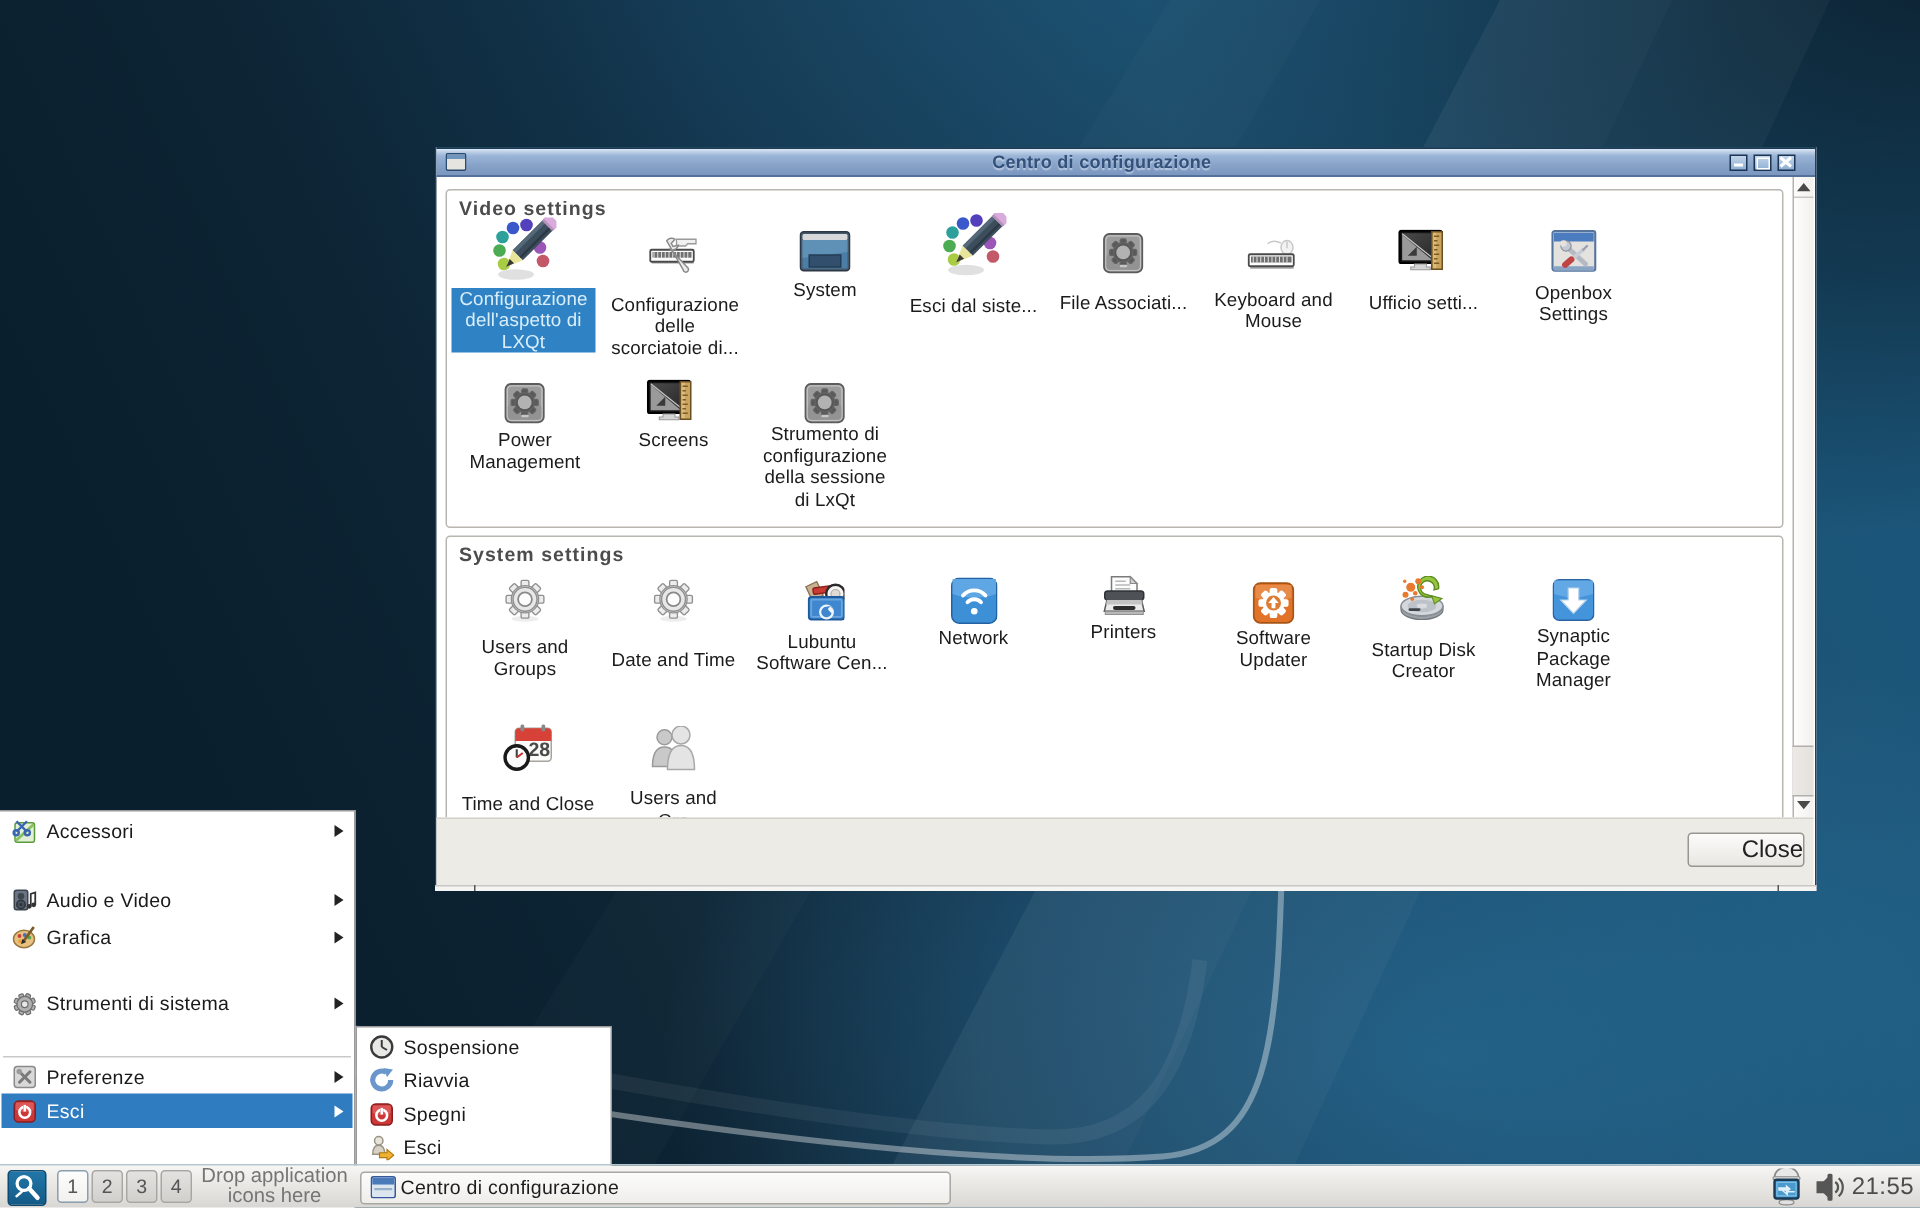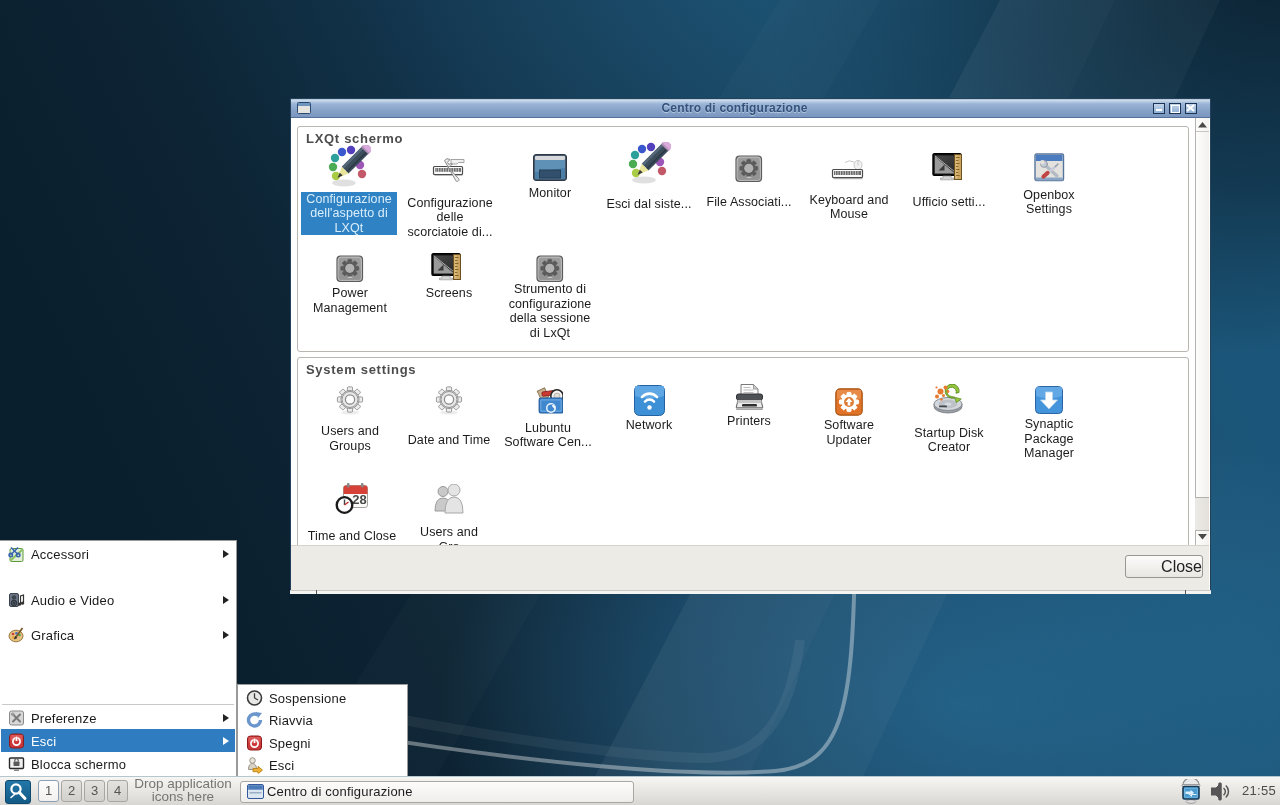--- a/index.html
+++ b/index.html
@@ -59,21 +59,21 @@
   background:linear-gradient(#2277a8,#135a86);border:1px solid #0e4a70;box-sizing:border-box;}
 .wsbtn{position:absolute;top:3px;width:21px;height:22px;box-sizing:border-box;border-radius:3px;
   border:1px solid #a8a6a2;background:linear-gradient(#e4e2de,#d2d0cc);
   font-size:13px;color:#555;text-align:center;line-height:20px;}
 .wsbtn.active{background:linear-gradient(#fdfdfd,#f2f1ef);border-color:#8aa0b0;}
 #droptext{position:absolute;left:134px;top:0px;width:98px;text-align:center;
   font-size:13.5px;line-height:12.6px;color:#757573;padding-top:1px;}
 #taskbtn{position:absolute;left:240px;top:3.5px;width:394px;height:22px;box-sizing:border-box;
   border:1px solid #a9a7a3;border-radius:3px;background:linear-gradient(#fcfcfb,#efedea);}
 #taskbtn span{position:absolute;left:26px;top:2px;font-size:13px;color:#1d1d1d;letter-spacing:0.2px;}
-#clock{position:absolute;right:4px;top:6px;font-size:13px;color:#4c4c4c;letter-spacing:0.3px;}
+#clock{position:absolute;right:4px;top:6px;font-size:16px;color:#4c4c4c;letter-spacing:0.3px;}
 </style>
 </head>
 <body>
 <div id="stage">
 <svg id="bg" width="1280" height="805" viewBox="0 0 1280 805">
   <defs>
     <linearGradient id="bgrad" x1="0" y1="0.3" x2="1" y2="0">
       <stop offset="0" stop-color="#0a1f2e"></stop>
       <stop offset="0.18" stop-color="#0d2434"></stop>
       <stop offset="0.40" stop-color="#133750"></stop>
@@ -133,21 +133,21 @@
     <div class="tbtn" style="right:13px">
       <svg width="9" height="8" style="position:absolute;left:0;top:0">
             <path d="M1,1 L8,7 M8,1 L1,7" stroke="#fff" stroke-width="2"></path>
           </svg>
     </div>
   </div>
 
   <div id="content">
 
     <div class="gbox" style="top:8px;height:226px;"></div>
-    <div class="glabel" style="top:13px;">LXQt schermo</div>
+    <div class="glabel" style="top:13px;">Video settings</div>
     <div class="gbox" style="top:239px;height:300px;"></div>
     <div class="glabel" style="top:244px;">System settings</div>
     <div id="items">
           <svg class="icn" style="left:35px;top:27px" width="44" height="44">
             <ellipse cx="17" cy="38" rx="12" ry="3.5" fill="#000" opacity="0.12"></ellipse>
             <circle cx="9" cy="31" r="4.2" fill="#a8cc44"></circle>
             <circle cx="6" cy="22" r="4.2" fill="#4cac54"></circle>
             <circle cx="8" cy="13" r="4.2" fill="#2ea09c"></circle>
             <circle cx="15" cy="7" r="4.2" fill="#3a57cc"></circle>
             <circle cx="24" cy="5" r="4.2" fill="#5340bc"></circle>
@@ -173,21 +173,21 @@
             <path d="M13.5,4.5 a4,4 0 0 1 5.5,-1 l-2.5,2.8 1.2,2 3.5,-0.8 a4,4 0 0 1 -5,3 L27,22 a1.8,1.8 0 1 1 -2.6,1.8 z" fill="#ececec" stroke="#8a8a8a" stroke-width="1"></path>
           </svg>
           <div class="cap" style="left:110px;top:77.7px">Configurazione<br>delle<br>scorciatoie di...</div>
           <svg class="icn" style="left:241px;top:35.5px" width="34" height="29">
             <rect x="0.5" y="0.5" width="33" height="26" rx="2.5" fill="#47586a" stroke="#2c3845"></rect>
             <rect x="2" y="2" width="30" height="4" rx="1" fill="#d6d8da"></rect>
             <rect x="2" y="6" width="30" height="19" fill="#4a7ea6"></rect>
             <path d="M2,6 h30 v8 l-30,4 z" fill="#6496ba" opacity="0.8"></path>
             <rect x="6.5" y="16" width="21" height="8" fill="#32506e" stroke="#243c54" stroke-width="1"></rect>
           </svg>
-          <div class="cap" style="left:210px;top:67.7px">Monitor</div>
+          <div class="cap" style="left:210px;top:67.7px">System</div>
           <svg class="icn" style="left:335px;top:24px" width="44" height="44">
             <ellipse cx="17" cy="38" rx="12" ry="3.5" fill="#000" opacity="0.12"></ellipse>
             <circle cx="9" cy="31" r="4.2" fill="#a8cc44"></circle>
             <circle cx="6" cy="22" r="4.2" fill="#4cac54"></circle>
             <circle cx="8" cy="13" r="4.2" fill="#2ea09c"></circle>
             <circle cx="15" cy="7" r="4.2" fill="#3a57cc"></circle>
             <circle cx="24" cy="5" r="4.2" fill="#5340bc"></circle>
             <circle cx="33" cy="20" r="4.2" fill="#9c56b8"></circle>
             <circle cx="35" cy="29" r="4.2" fill="#c25868"></circle>
             <g transform="rotate(45 22 22)">
@@ -488,33 +488,53 @@
           <circle cx="6" cy="6" r="2.2" fill="#3c444e"></circle>
           <circle cx="6" cy="11.5" r="2.8" fill="#48515c" stroke="#2c343c"></circle>
           <circle cx="6" cy="11.5" r="1" fill="#2c343c"></circle>
           <path d="M12.5,12.5 V4.5 l3,-1 v8" stroke="#333" stroke-width="1.2" fill="none"></path>
           <circle cx="11.5" cy="12.7" r="1.6" fill="#333"></circle>
           <circle cx="14.5" cy="11.7" r="1.6" fill="#333"></circle>
         </svg>
         <div class="mtext">Audio e Video</div>
         <div class="marrow"></div>
       </div>
-      <div class="mitem" style="top:82px">
+      <div class="mitem" style="top:72px">
         <svg class="mico" width="17" height="17">
           <ellipse cx="8" cy="9.5" rx="7" ry="5.8" fill="#e8c080" stroke="#9a7a40"></ellipse>
           <circle cx="5" cy="7.5" r="1.3" fill="#c84040"></circle>
           <circle cx="8.5" cy="6.8" r="1.3" fill="#4070c8"></circle>
           <circle cx="11.5" cy="8.5" r="1.3" fill="#50a850"></circle>
           <circle cx="5.5" cy="11" r="1.3" fill="#e8a030"></circle>
           <path d="M14.5,1.5 L8,10.5" stroke="#7a5a28" stroke-width="1.8"></path>
           <path d="M7,9.5 l2.5,2 -3.5,1.5 z" fill="#2c2c2c"></path>
         </svg>
         <div class="mtext">Grafica</div>
         <div class="marrow"></div>
       </div>
+      <div class="mitem" style="top:116px">
+        <svg class="mico" width="17" height="17">
+          <g transform="translate(8.5,9)">
+            <g fill="#b0b0b0" stroke="#6e6e6e" stroke-width="0.8">
+              <rect x="-1.6" y="-7.2" width="3.2" height="3.4" rx="1" transform="rotate(22)"></rect>
+              <rect x="-1.6" y="-7.2" width="3.2" height="3.4" rx="1" transform="rotate(67)"></rect>
+              <rect x="-1.6" y="-7.2" width="3.2" height="3.4" rx="1" transform="rotate(112)"></rect>
+              <rect x="-1.6" y="-7.2" width="3.2" height="3.4" rx="1" transform="rotate(157)"></rect>
+              <rect x="-1.6" y="-7.2" width="3.2" height="3.4" rx="1" transform="rotate(202)"></rect>
+              <rect x="-1.6" y="-7.2" width="3.2" height="3.4" rx="1" transform="rotate(247)"></rect>
+              <rect x="-1.6" y="-7.2" width="3.2" height="3.4" rx="1" transform="rotate(292)"></rect>
+              <rect x="-1.6" y="-7.2" width="3.2" height="3.4" rx="1" transform="rotate(337)"></rect>
+              <circle r="5.2"></circle>
+            </g>
+            <circle r="2.2" fill="#e8e8e8" stroke="#6e6e6e" stroke-width="0.8"></circle>
+          </g>
+        </svg>
+        <div class="mtext">Strumenti di sistema</div>
+        <div class="marrow"></div>
+      </div>
       <div class="msep" style="top:163px"></div>
       <div class="mitem" style="top:165px">
         <svg class="mico" width="17" height="17">
           <rect x="1.5" y="1.5" width="14" height="14" rx="2" fill="#d8d8d8" stroke="#8a8a8a"></rect>
           <g stroke="#7a7a7a" stroke-width="2" stroke-linecap="round">
             <line x1="5" y1="5" x2="12" y2="12"></line>
             <line x1="12" y1="5" x2="5" y2="12"></line>
           </g>
           <circle cx="4.8" cy="4.8" r="1.8" fill="#9a9a9a"></circle>
         </svg>
@@ -524,29 +544,20 @@
       <div class="mitem mhl" style="top:188px">
         <svg class="mico" width="17" height="17">
           <rect x="1.5" y="1.5" width="14" height="14" rx="3" fill="#cc3838" stroke="#8a1c1c"></rect>
           <path d="M2.5,2.5 h12 v5 q-6,2.5 -12,0 z" fill="#e06060" opacity="0.8"></path>
           <circle cx="8.5" cy="9" r="3.6" fill="none" stroke="#fff" stroke-width="1.7"></circle>
           <rect x="7.6" y="3.5" width="1.8" height="4.5" fill="#cc3838"></rect>
           <line x1="8.5" y1="4" x2="8.5" y2="8.5" stroke="#fff" stroke-width="1.7"></line>
         </svg>
         <div class="mtext">Esci</div>
         <div class="marrow"></div>
-      </div>
-      <div class="mitem" style="top:211px">
-        <svg class="mico" width="17" height="17">
-          <rect x="1.5" y="2.5" width="14" height="10.5" rx="1" fill="#f0f0f0" stroke="#2a2a2a" stroke-width="1.4"></rect>
-          <rect x="5.5" y="6" width="6" height="4.5" rx="0.8" fill="#5a5a5a"></rect>
-          <path d="M6.8,6 v-1.2 a1.7,1.7 0 0 1 3.4,0 V6" fill="none" stroke="#5a5a5a" stroke-width="1.2"></path>
-          <rect x="6" y="14" width="5" height="1.5" fill="#888"></rect>
-        </svg>
-        <div class="mtext">Blocca schermo</div>
       </div>
     </div>
 
 <div class="menu" id="submenu" style="left:237px;top:684px;width:171px;height:104px;text-decoration:underline;">
       <div class="mitem" style="top:1px">
         <svg class="mico" width="17" height="17">
           <circle cx="8.5" cy="8.5" r="7" fill="#e8e8e6" stroke="#3a3a3a" stroke-width="1.6"></circle>
           <line x1="8.5" y1="8.5" x2="8.5" y2="3.8" stroke="#3a3a3a" stroke-width="1.3"></line>
           <line x1="8.5" y1="8.5" x2="12" y2="10.5" stroke="#3a3a3a" stroke-width="1.3"></line>
         </svg>

